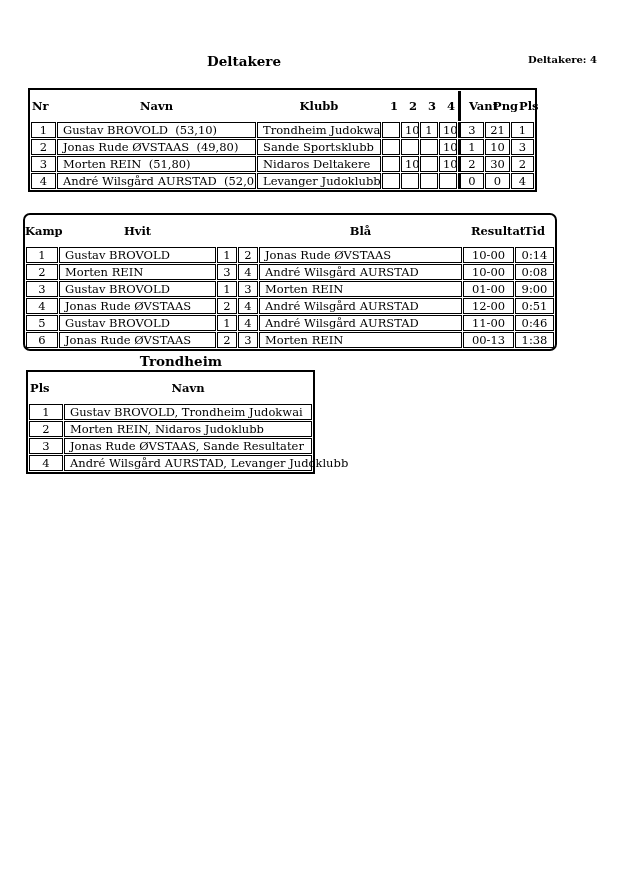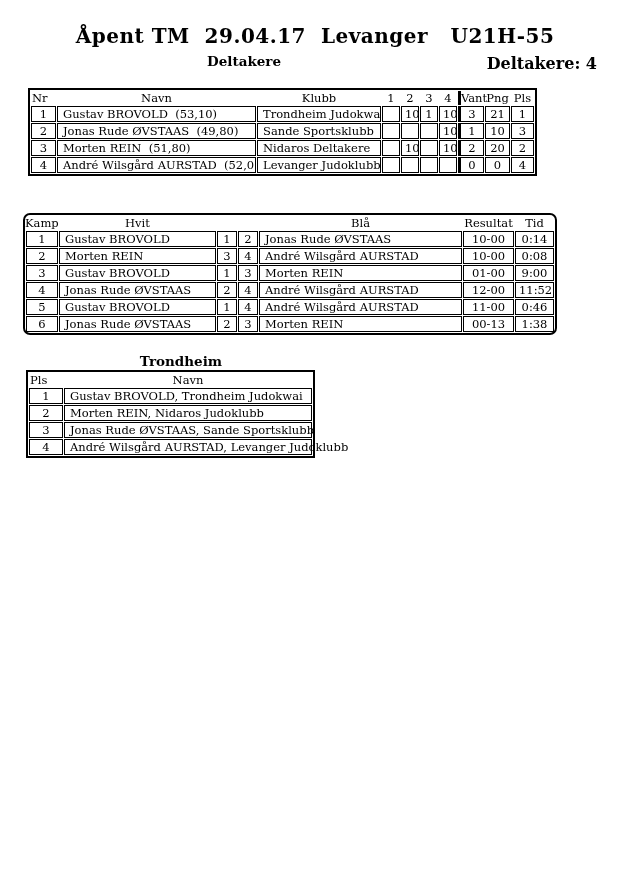--- a/index.html
+++ b/index.html
@@ -11,21 +11,21 @@
   }
   .page { position:relative; width:630px; height:891px; background:#fff; overflow:hidden; }
 
   .title {
     position:absolute; top:24px; left:0; width:630px;
     text-align:center; font-size:20px; font-weight:bold;
     white-space:pre; letter-spacing:0.5px;
   }
   .count {
     position:absolute; top:54px; left:437px; width:160px;
-    text-align:right; font-size:16px; font-weight:bold;
+    text-align:right; font-size:10px; font-weight:bold;
   }
   .section-heading {
     position:absolute; transform:translateX(-50%);
     font-size:13.5px; font-weight:bold; white-space:pre;
   }
   #h-deltakere  { left:244px; top:53px; }
   #h-kamper     { left:290px; top:212px; }
   #h-resultater { left:181px; top:353px; }
 
   table {
@@ -33,42 +33,41 @@
     border-collapse:separate; border-spacing:1px;
     border:2px solid #000;
     table-layout:fixed;
     background:#fff;
   }
   #t-deltakere  { left:28px; top:88px;  width:509px; }
   #t-kamper     { left:23px; top:213px; width:534px;border-radius:7px; }
   #t-resultater { left:26px; top:370px; width:289px; }
 
   th {
-    border:none; font-size:11.5px; font-weight:normal;
-    height:14px; padding:0; text-align:center;
+    border:none; font-size:11.5px; font-weight:bold;
+    height:14px; padding:8px; text-align:center;
     white-space:pre; overflow:visible;
   }
   td {
     border:1px solid #000; font-size:11.5px;
     height:14px; padding:0 3px; text-align:center;
     white-space:pre; overflow:hidden;
   }
   #t-resultater td { height:15px; }
   .tl { text-align:left; padding-left:5px; }
   th.tl { padding-left:1px; }
   .clipL { text-indent:-2px; }
   .vsep { border-left:3px solid #000; }
   td.ovf { overflow:visible;margin-top:8px; }
 </style>
 </head>
 <body>
 
 <div class="page">
 
-  <div class="title">Åpent TM  29.04.17  Levanger   U21H-55</div>
   <div class="count">Deltakere: 4</div>
 
   <div class="section-heading" id="h-deltakere">Deltakere</div>
 
   <table id="t-deltakere">
     <colgroup>
       <col style="width:25px">
         <col style="width:199px">
         <col style="width:124px">
       <col style="width:18px">
@@ -118,21 +117,21 @@
     </tr>
     <tr>
       <td>3</td>
       <td class="tl">Morten REIN  (51,80)</td>
       <td class="tl">Nidaros Deltakere</td>
       <td></td>
       <td>10</td>
       <td></td>
       <td>10</td>
       <td class="vsep">2</td>
-      <td>20</td>
+      <td>30</td>
       <td>2</td>
     </tr>
     <tr>
       <td>4</td>
       <td class="tl">André Wilsgård AURSTAD  (52,00)</td>
       <td class="tl">Levanger Judoklubb</td>
       <td></td>
       <td></td>
       <td></td>
       <td></td>
@@ -192,21 +191,21 @@
       <td>01-00</td>
       <td>9:00</td>
     </tr>
     <tr>
       <td>4</td>
       <td class="tl">Jonas Rude ØVSTAAS</td>
       <td>2</td>
       <td>4</td>
       <td class="tl">André Wilsgård AURSTAD</td>
       <td>12-00</td>
-      <td>11:52</td>
+      <td>0:51</td>
     </tr>
     <tr>
       <td>5</td>
       <td class="tl">Gustav BROVOLD</td>
       <td>1</td>
       <td>4</td>
       <td class="tl">André Wilsgård AURSTAD</td>
       <td>11-00</td>
       <td>0:46</td>
     </tr>
@@ -237,21 +236,21 @@
     <tr>
       <td>1</td>
       <td class="tl ovf">Gustav BROVOLD, Trondheim Judokwai</td>
     </tr>
     <tr>
       <td>2</td>
       <td class="tl ovf">Morten REIN, Nidaros Judoklubb</td>
     </tr>
     <tr>
       <td>3</td>
-      <td class="tl ovf">Jonas Rude ØVSTAAS, Sande Sportsklubb</td>
+      <td class="tl ovf">Jonas Rude ØVSTAAS, Sande Resultater</td>
     </tr>
     <tr>
       <td>4</td>
       <td class="tl ovf">André Wilsgård AURSTAD, Levanger Judoklubb</td>
     </tr>
   </tbody>
     </table>
 
 </div>
 

